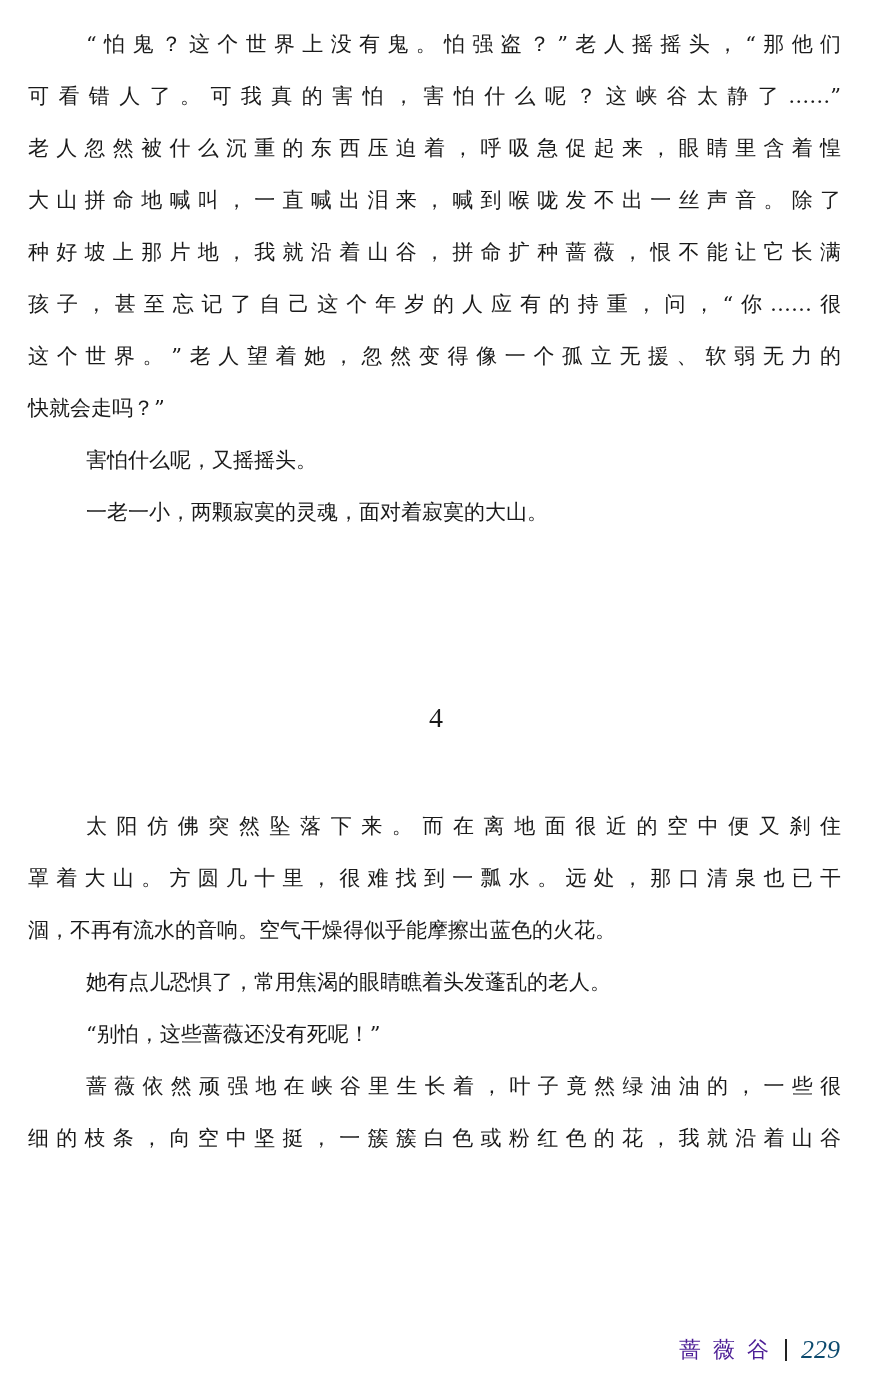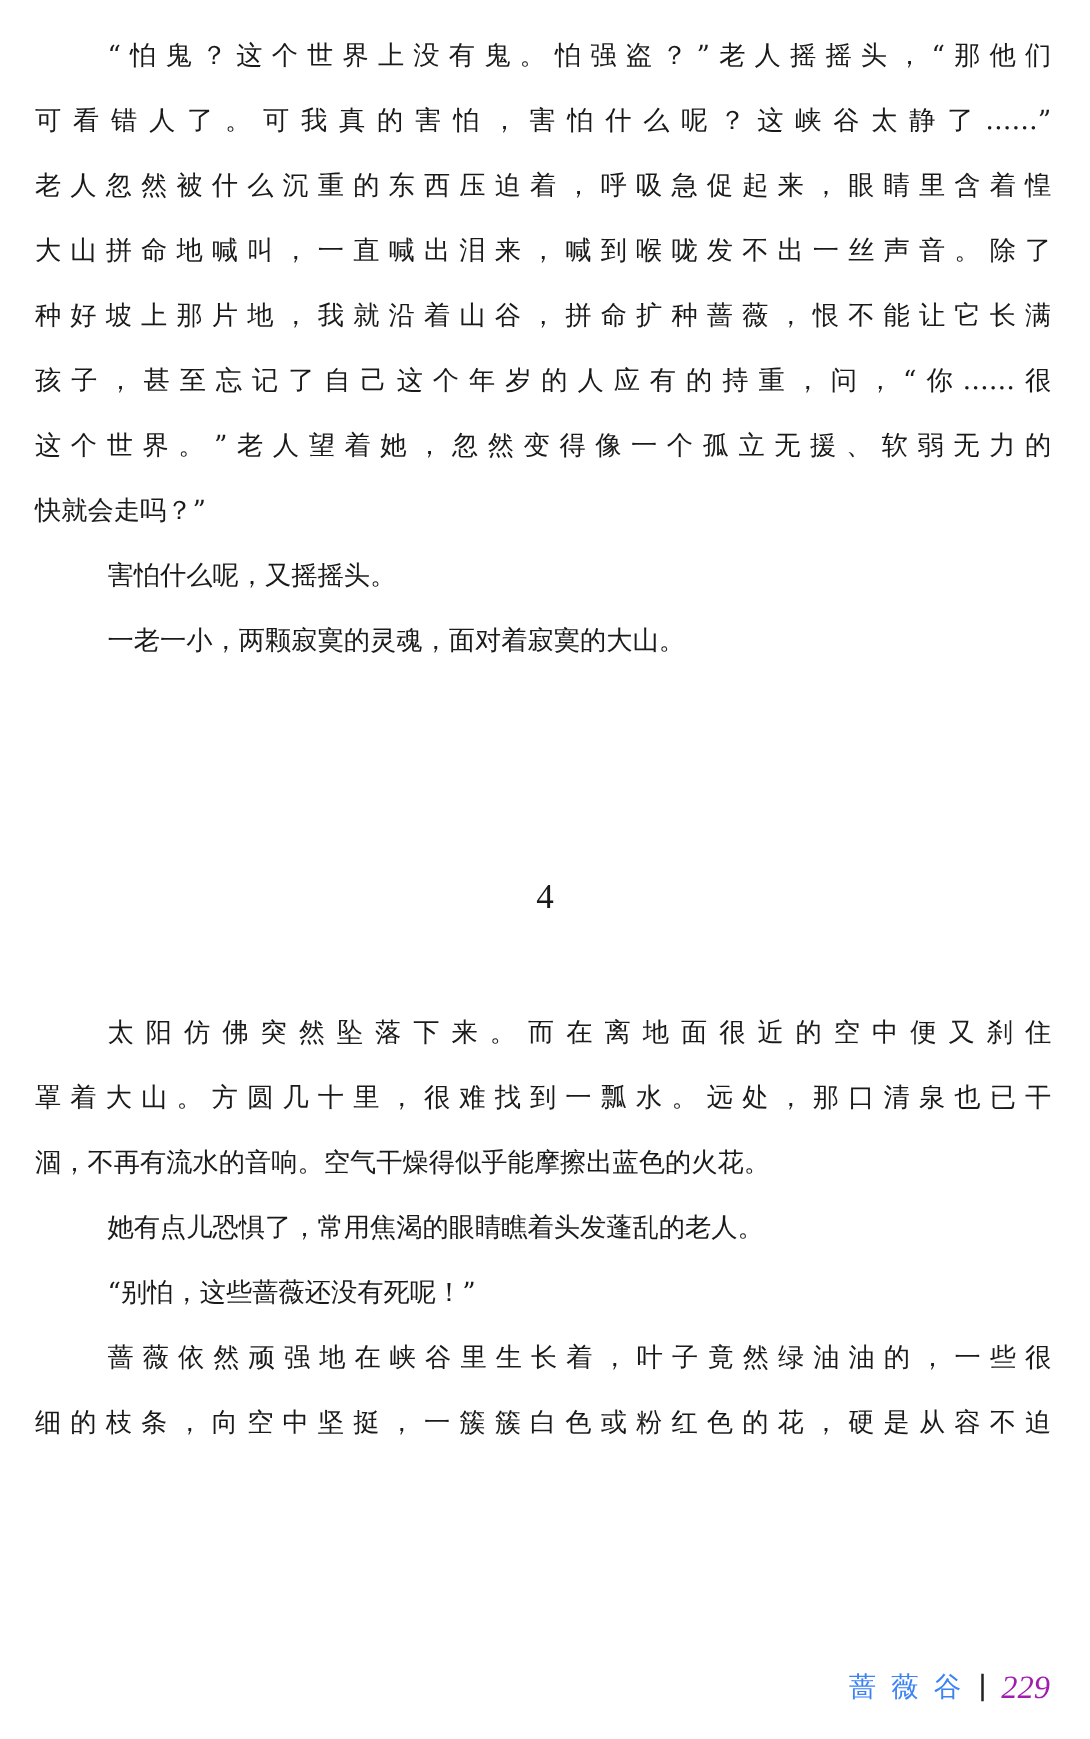--- a/index.html
+++ b/index.html
@@ -59,34 +59,34 @@
       height: 40px;
       display: flex;
       align-items: center;
       gap: 0;
       color: #333;
     }
     .footer-title {
       font-size: 22px;
       letter-spacing: 12px;
       font-family: "DejaVu Sans", "Liberation Sans", sans-serif;
-      color: #3b82f6;
+      color: #4c1d95;
     }
     .footer-divider {
       display: inline-block;
       width: 2px;
       height: 22px;
       background: #222;
       margin: 0 14px 0 4px;
     }
     .footer-page {
       font-family: "Liberation Serif", "DejaVu Serif", serif;
       font-style: italic;
       font-size: 26px;
-      color: #a21caf;
+      color: #0c4a6e;
     }
   </style>
 </head>
 <body>
 
 <div class="page">
   <div class="line indent">“怕鬼？这个世界上没有鬼。怕强盗？”老人摇摇头，“那他们</div>
   <div class="line">可看错人了。可我真的害怕，害怕什么呢？这峡谷太静了……”</div>
   <div class="line">老人忽然被什么沉重的东西压迫着，呼吸急促起来，眼睛里含着惶</div>
   <div class="line">大山拼命地喊叫，一直喊出泪来，喊到喉咙发不出一丝声音。除了</div>
@@ -100,20 +100,20 @@
 
 <div class="section-number">4</div>
 
 <div class="page2">
   <div class="line indent">太阳仿佛突然坠落下来。而在离地面很近的空中便又刹住</div>
   <div class="line">罩着大山。方圆几十里，很难找到一瓢水。远处，那口清泉也已干</div>
   <div class="line last">涸，不再有流水的音响。空气干燥得似乎能摩擦出蓝色的火花。</div>
   <div class="line indent last">她有点儿恐惧了，常用焦渴的眼睛瞧着头发蓬乱的老人。</div>
   <div class="line indent last">“别怕，这些蔷薇还没有死呢！”</div>
   <div class="line indent">蔷薇依然顽强地在峡谷里生长着，叶子竟然绿油油的，一些很</div>
-  <div class="line">细的枝条，向空中坚挺，一簇簇白色或粉红色的花，硬是从容不迫</div>
+  <div class="line">细的枝条，向空中坚挺，一簇簇白色或粉红色的花，我就沿着山谷</div>
 </div>
 
 <div class="footer">
   <span class="footer-title">蔷薇谷</span>
   <span class="footer-divider"></span>
   <span class="footer-page">229</span>
 </div>
 
 </body></html>

